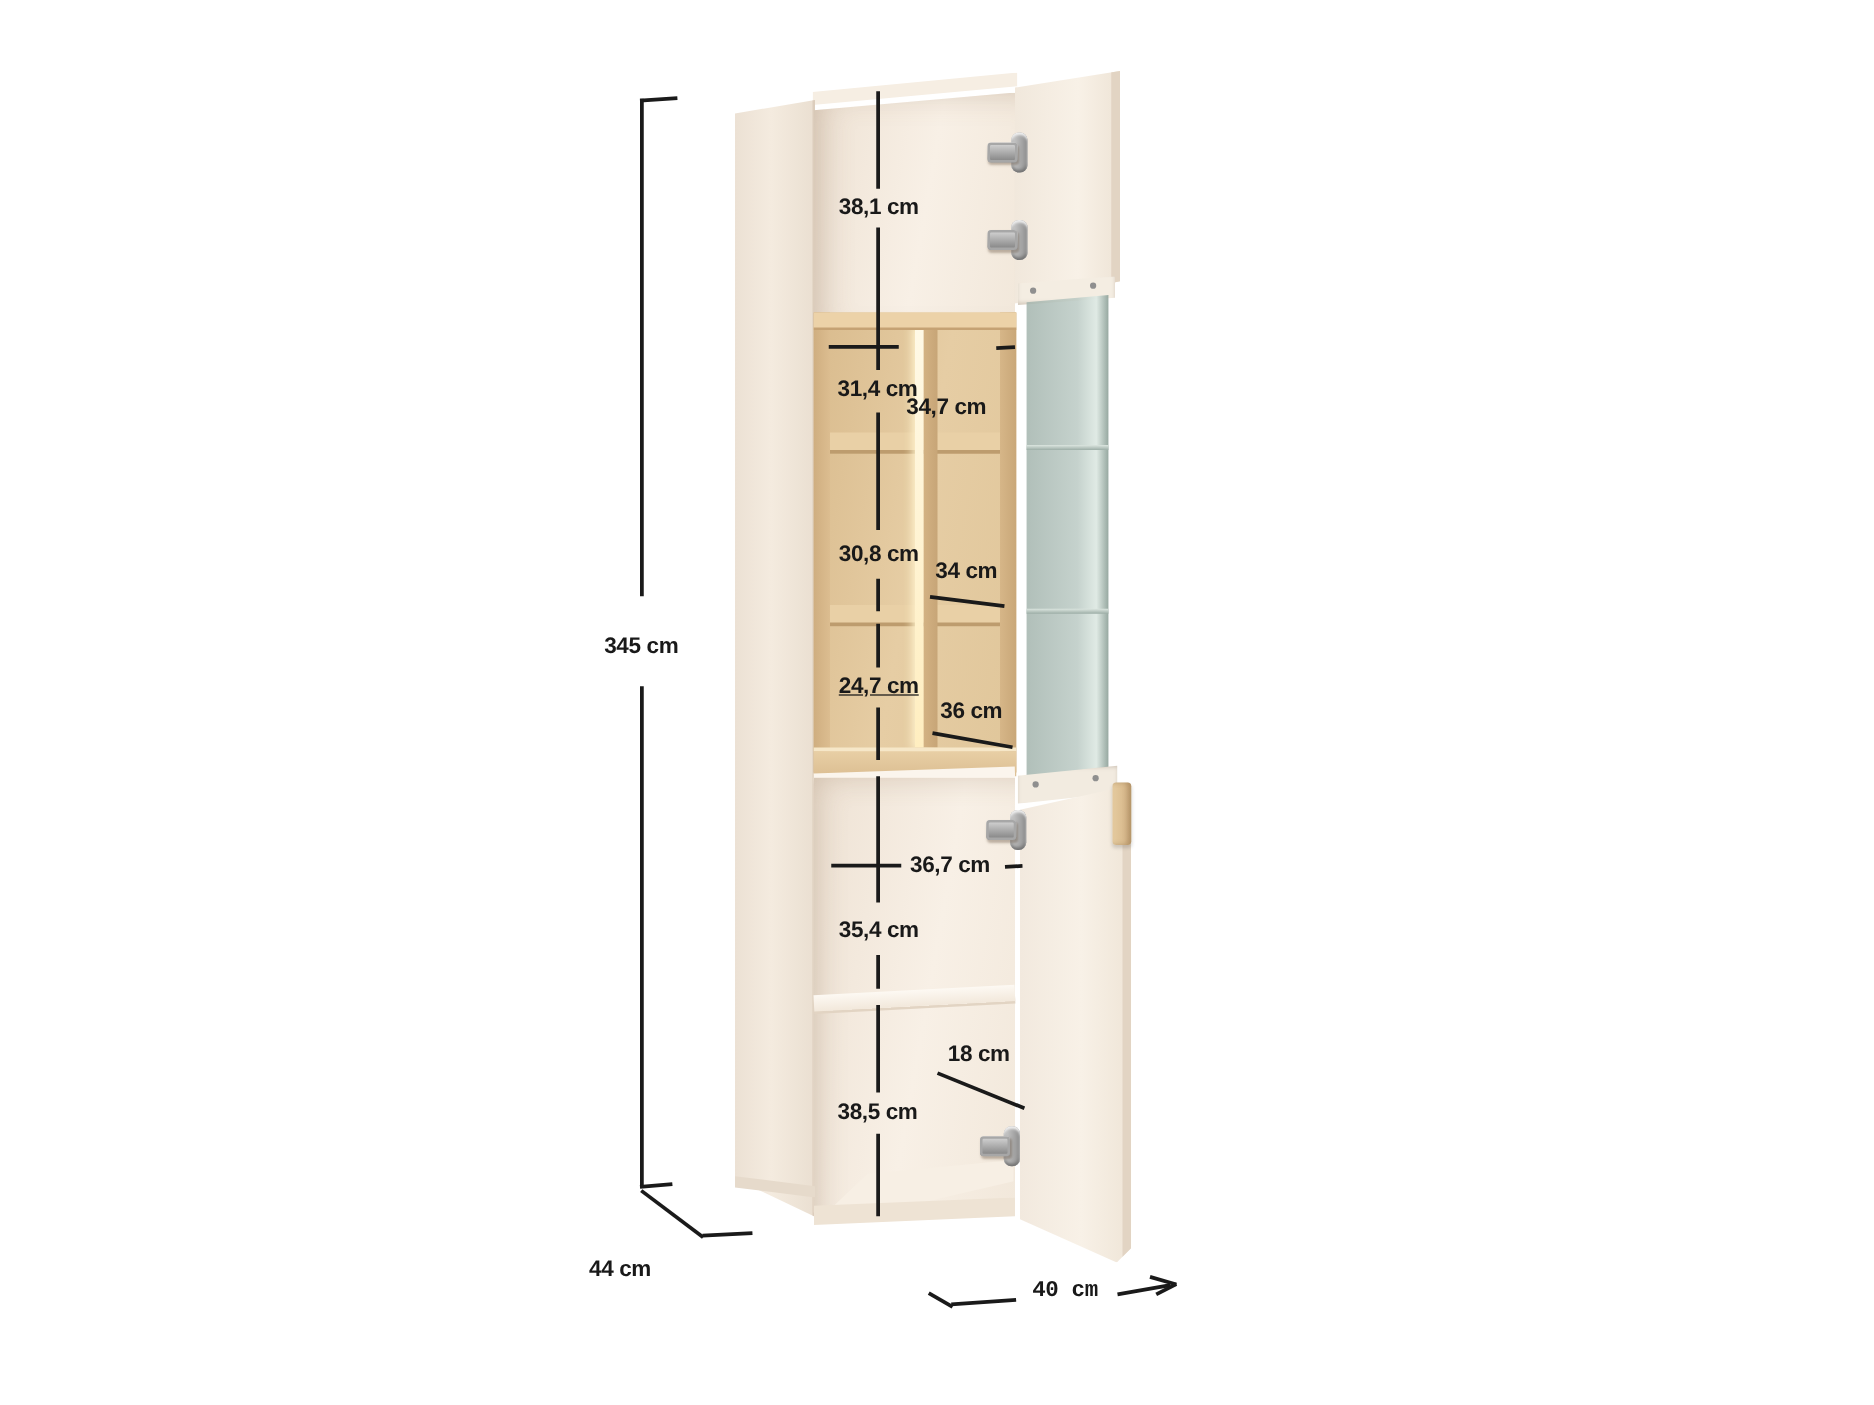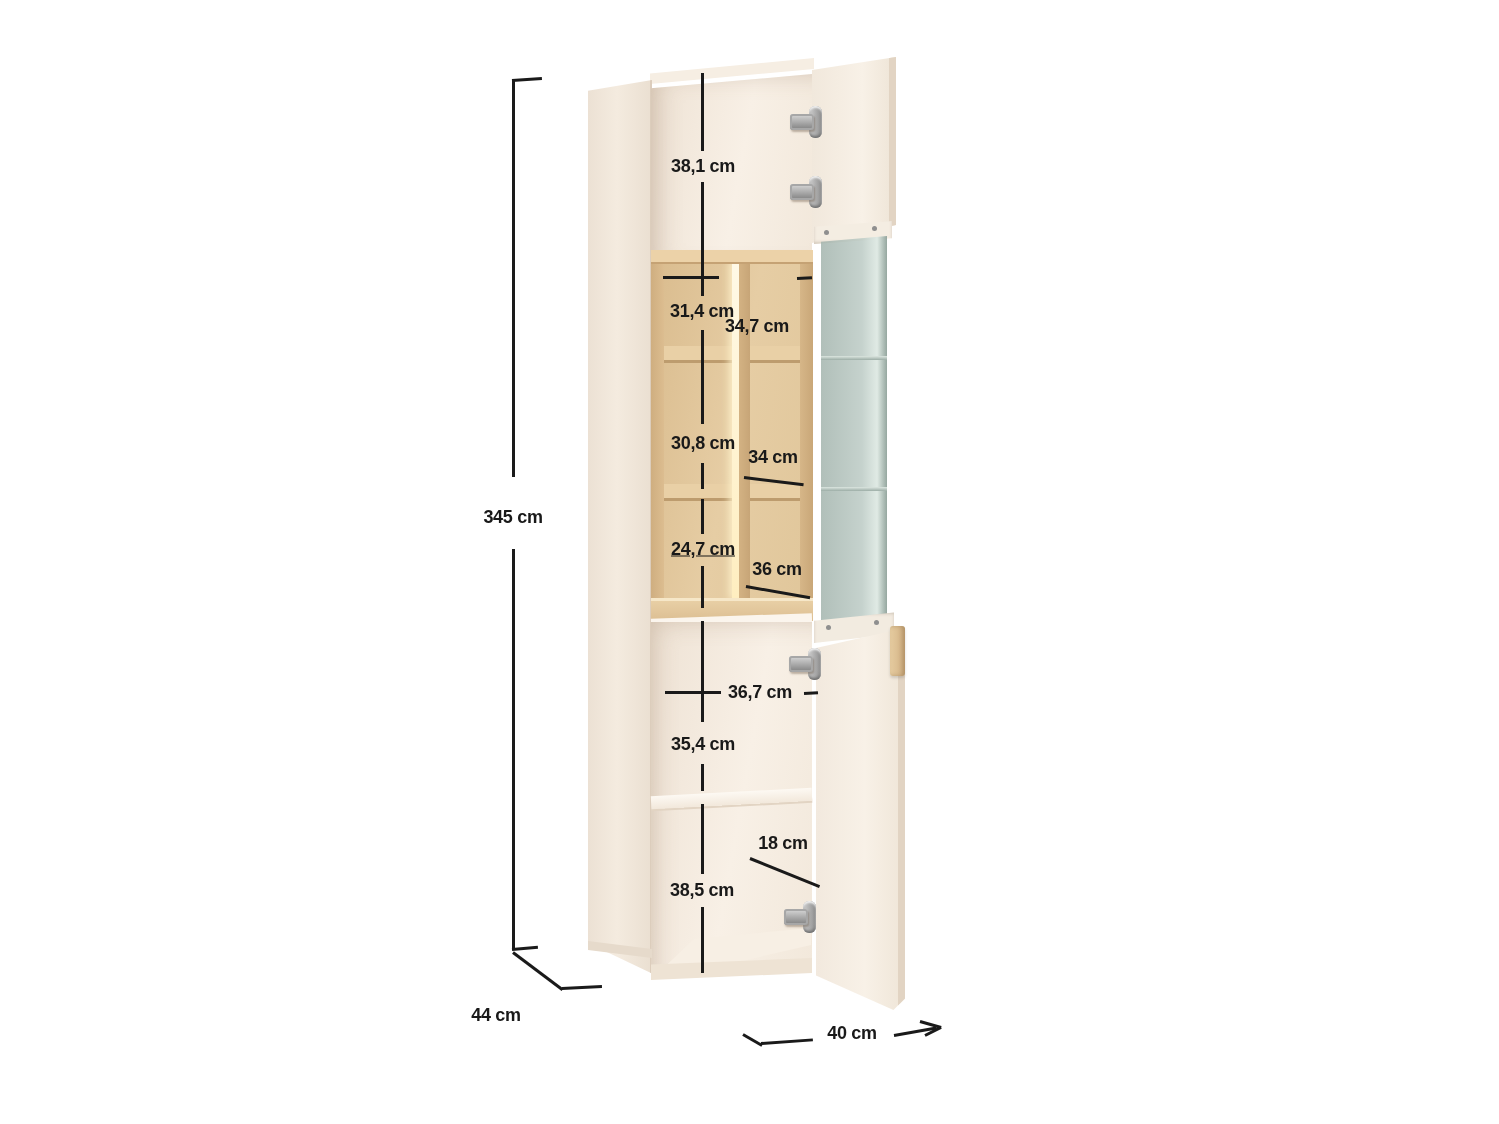--- a/index.html
+++ b/index.html
@@ -160,15 +160,15 @@
   <div class="dim" style="left:703px;top:443px;">30,8 cm</div>
   <div class="dim" style="left:773px;top:457px;">34 cm</div>
   <div class="dim" style="left:703px;top:549px;text-decoration:underline;">24,7 cm</div>
   <div class="dim" style="left:777px;top:569px;">36 cm</div>
   <div class="dim" style="left:760px;top:692px;">36,7 cm</div>
   <div class="dim" style="left:703px;top:744px;">35,4 cm</div>
   <div class="dim" style="left:783px;top:843px;">18 cm</div>
   <div class="dim" style="left:702px;top:890px;">38,5 cm</div>
   <div class="dim" style="left:513px;top:517px;">345 cm</div>
   <div class="dim" style="left:496px;top:982px;margin-top:33px;">44 cm</div>
-  <div class="dim" style="left:852px;top:1033px;">40 cm</div>
+  <div class="dim" style="left:852px;top:1033px;font-family:Liberation Mono, monospace;">40 cm</div>
 
 </div>
 
 </body></html>

